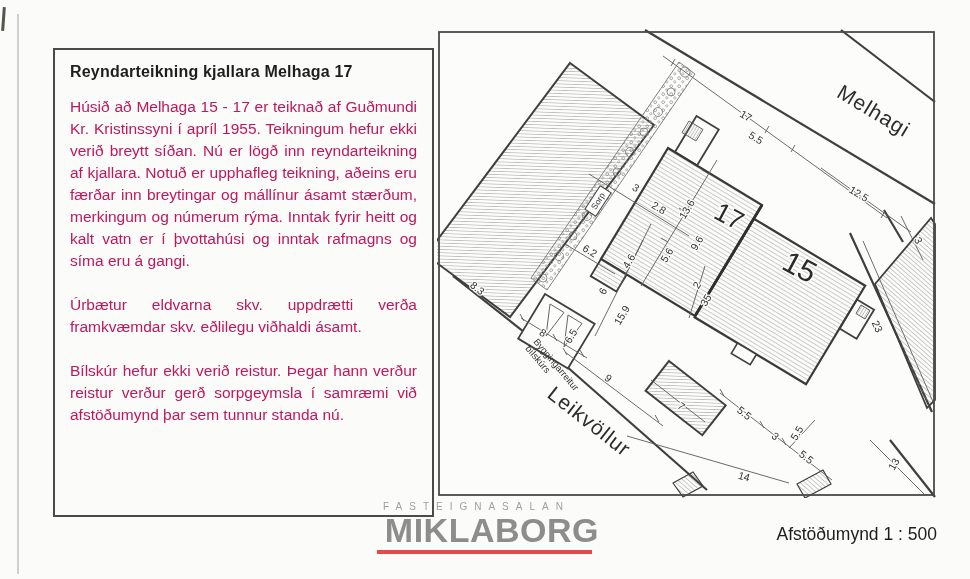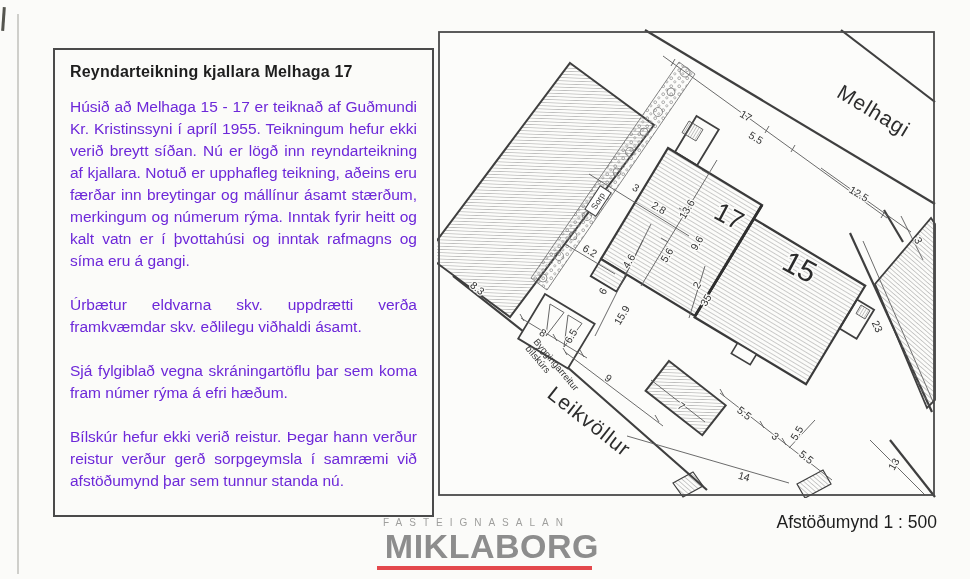--- a/index.html
+++ b/index.html
@@ -5,52 +5,51 @@
   html,body{margin:0;padding:0;background:#ececea;}
   .screen{position:relative;width:970px;height:579px;background:#fbfbf9;overflow:hidden;
           font-family:"Liberation Sans",sans-serif;color:#262626;}
   
   .edge-line{position:absolute;left:17px;top:14px;width:1.5px;height:560px;background:#cfcfcb;}
   .edge-mark{position:absolute;left:2px;top:7px;width:3px;height:24px;background:#55554f;transform:rotate(4deg);}
   
   .textbox{position:absolute;left:53px;top:48px;width:381px;height:469px;border:2px solid #4a4a4a;
            box-sizing:border-box;padding:13px 15px 10px 15px;background:transparent;}
   .textbox h2{margin:0 0 15px 0;font-size:16px;font-weight:bold;letter-spacing:.2px;color:#1e1e1e;}
-  .textbox p{margin:0 0 22px 0;font-size:15.5px;line-height:22px;text-align:justify;color:#6d28d9;}
+  .textbox p{margin:0 0 22px 0;font-size:15.5px;line-height:22px;text-align:justify;color:#be185d;}
   .textbox p:last-child{margin-bottom:0;}
   
   .plan{position:absolute;left:437px;top:28px;width:500px;height:470px;}
   .plan svg{display:block;}
   
-  .logo{position:absolute;left:377px;top:517px;width:222px;}
+  .logo{position:absolute;left:377px;top:501px;width:222px;}
   .logo .tagline{font-size:10px;letter-spacing:7px;color:#9f9f9d;white-space:nowrap;padding-left:6px;}
   .logo .brand{font-size:34px;font-weight:bold;letter-spacing:.5px;color:#8d8d8d;line-height:36px;text-align:right;}
   .logo .bar{height:3.5px;background:#e4484d;width:215px;margin-top:2px;}
   
-  .caption{position:absolute;right:33px;top:512px;font-size:17.5px;color:#1d1d1d;text-align:right;}
+  .caption{position:absolute;right:33px;top:524px;font-size:17.5px;color:#1d1d1d;text-align:right;}
   text{font-family:"Liberation Sans",sans-serif;}
   .dim{font-size:10.5px;fill:#333;paint-order:stroke;stroke:#fbfbf9;stroke-width:2.5px;text-anchor:middle;}
   .street{font-size:21px;fill:#2d2d2d;letter-spacing:1px;text-anchor:middle;}
   .bnum{fill:#2b2b2b;paint-order:stroke;stroke:#fbfbf9;stroke-width:3px;text-anchor:middle;}
   .thin{stroke:#5a5a5a;stroke-width:0.9;}
   .thick{stroke:#3f3f3f;stroke-width:2.2;fill:none;}
 </style>
 </head>
 <body>
 
 <div class="screen">
 
   <div class="edge-line"></div>
   <div class="edge-mark"></div>
 
   <div class="textbox">
     <h2>Reyndarteikning kjallara Melhaga 17</h2>
     <p>Húsið að Melhaga 15 - 17 er teiknað af Guðmundi Kr. Kristinssyni í apríl 1955. Teikningum hefur ekki verið breytt síðan. Nú er lögð inn reyndarteikning af kjallara. Notuð er upphafleg teikning, aðeins eru færðar inn breytingar og mállínur ásamt stærðum, merkingum og númerum rýma. Inntak fyrir heitt og kalt vatn er í þvottahúsi og inntak rafmagns og síma eru á gangi.</p>
     <p>Úrbætur eldvarna skv. uppdrætti verða framkvæmdar skv. eðlilegu viðhaldi ásamt.</p>
-    <p>Sjá fylgiblað vegna skráningartöflu þar sem koma fram númer rýma á efri hæðum.</p>
     <p>Bílskúr hefur ekki verið reistur. Þegar hann verður reistur verður gerð sorpgeymsla í samræmi við afstöðumynd þar sem tunnur standa nú.</p>
   </div>
 
   <div class="plan">
     <svg width="500" height="470" viewBox="0 0 500 470">
       <defs>
         <pattern id="pA" width="3.8" height="3.8" patternUnits="userSpaceOnUse" patternTransform="rotate(121)">
           <line x1="0" y1="0" x2="0" y2="3.8" stroke="#8f8f8f" stroke-width="0.9"></line>
         </pattern>
         <pattern id="pB" width="3.2" height="3.2" patternUnits="userSpaceOnUse" patternTransform="rotate(2)">

